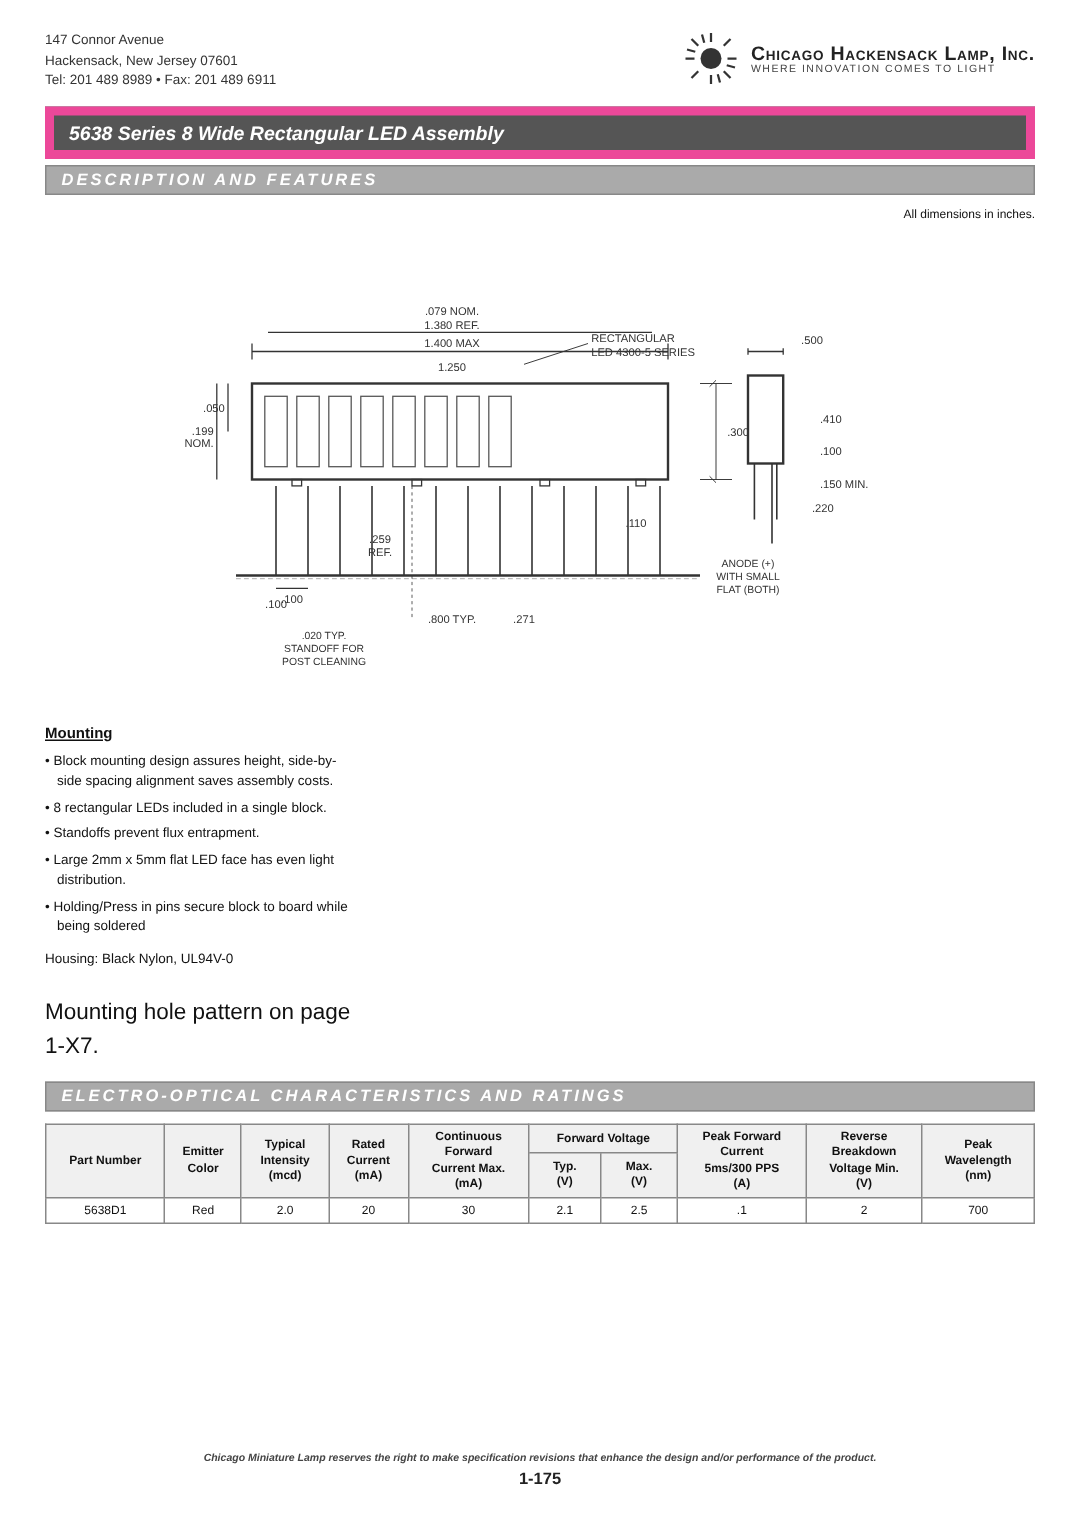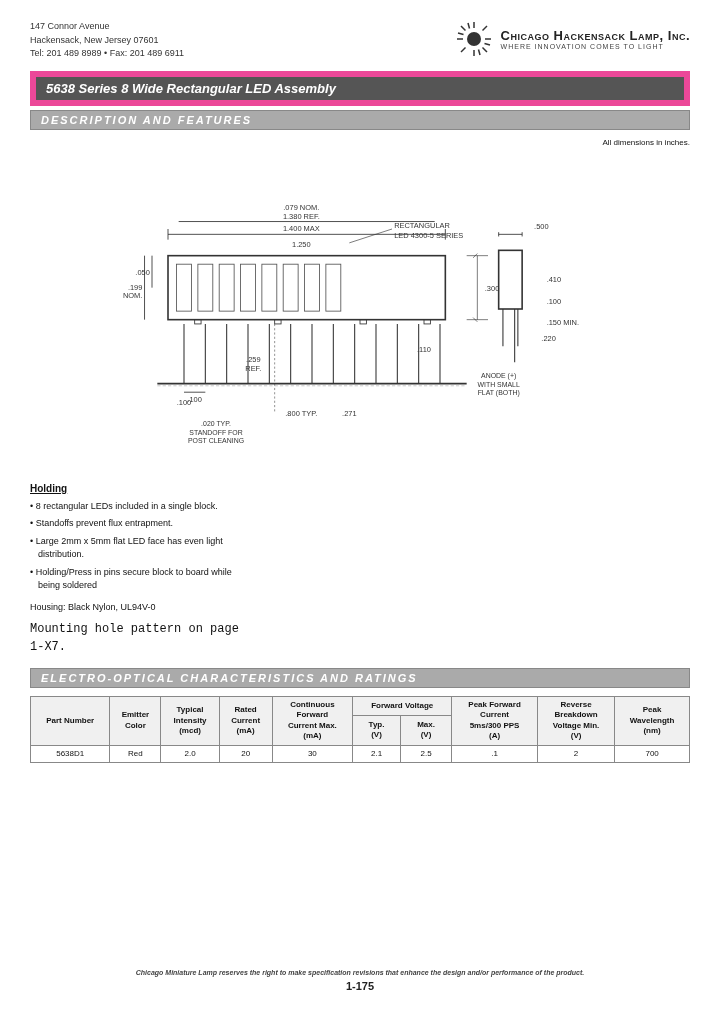--- a/index.html
+++ b/index.html
@@ -107,23 +107,22 @@
     .features-area .feature-item {
       margin-bottom: 4px;
       padding-left: 8px;
       text-indent: -8px;
     }
     .features-area .housing {
       margin-top: 8px;
       font-size: 9px;
     }
     .features-area .mounting {
-      margin-top: 6px;
-      font-size: 12px;
-      font-family: Liberation Mono, monospace;
+      margin-top: 18px;
+      font-size: 15px;
     }
 
     
     .diagram-svg {
       width: 100%;
       height: 320px;
     }
 
     
     .eo-section {
@@ -310,21 +309,22 @@
         <line x1="310" y1="100" x2="330" y2="100" stroke="#333" stroke-width="0.6"></line>
         <line x1="310" y1="160" x2="330" y2="160" stroke="#333" stroke-width="0.6"></line>
         <line x1="320" y1="100" x2="320" y2="160" stroke="#333" stroke-width="0.6"></line>
         <line x1="316" y1="102" x2="320" y2="98" stroke="#333" stroke-width="0.6"></line>
         <line x1="316" y1="158" x2="320" y2="162" stroke="#333" stroke-width="0.6"></line>
         <text x="327" y="133" text-anchor="start" font-size="7" fill="#333">.300</text>
       </svg>
     </div>
 
     <div class="features-area">
-      <div class="features-title">Holding</div>
+      <div class="features-title">Mounting</div>
+      <div class="feature-item">• <span>Block mounting design assures height, side-by-side spacing alignment saves assembly costs.</span></div>
       <div class="feature-item">• <span>8 rectangular LEDs included in a single block.</span></div>
       <div class="feature-item">• <span>Standoffs prevent flux entrapment.</span></div>
       <div class="feature-item">• <span>Large 2mm x 5mm flat LED face has even light distribution.</span></div>
       <div class="feature-item">• <span>Holding/Press in pins secure block to board while being soldered</span></div>
       <div class="housing">Housing: Black Nylon, UL94V-0</div>
       <div class="mounting">Mounting hole pattern on page 1-X7.</div>
     </div>
   </div>
 
   <div class="eo-section">

